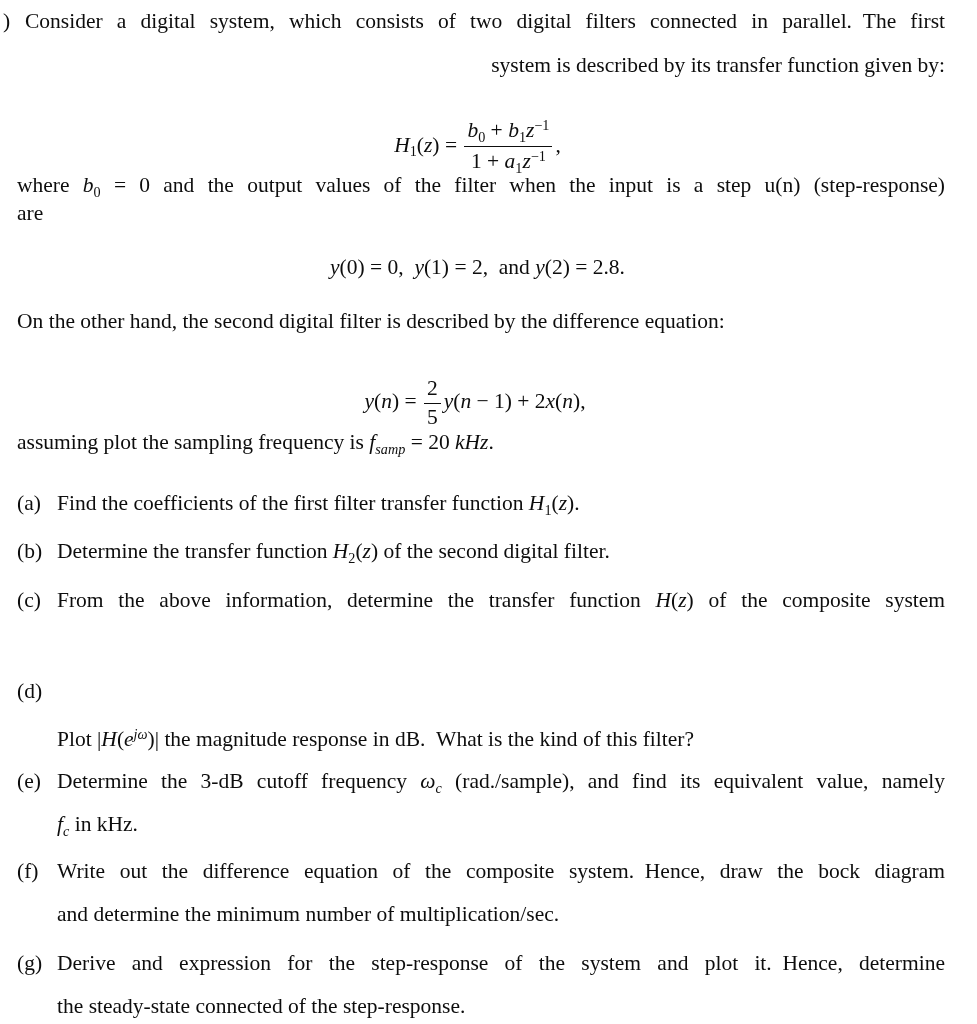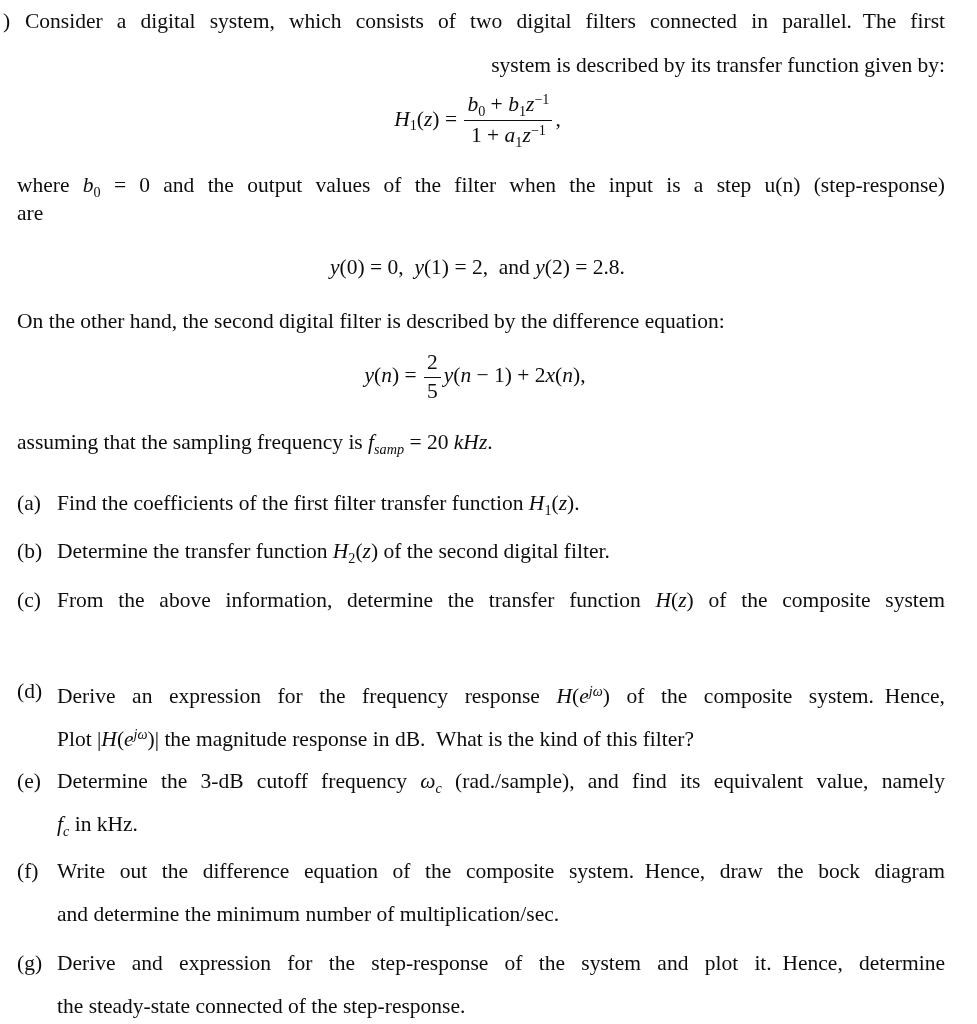--- a/index.html
+++ b/index.html
@@ -19,20 +19,21 @@
   }
   .just{
     text-align:justify;
     text-align-last:justify;
   }
   .center{text-align:center;}
   .formula{
     position:absolute;
     text-align:center;
     line-height:27px;
+    margin-top:26px;
   }
   .it{font-style:italic;}
   .rm{font-style:normal;}
   .sb{font-size:66%;vertical-align:-0.32em;letter-spacing:0;}
   .sp{font-size:66%;vertical-align:0.52em;}
   .frac{
     display:inline-block;
     vertical-align:middle;
     text-align:center;
     margin:0 3px 0 2px;
@@ -53,33 +54,32 @@
 
   <div class="line just" style="top:172px;left:17px;width:928px;"><span class="rm">where </span><span class="it">b</span><span class="sb">0</span><span class="rm"> = 0 and the output values of the filter when the input is a step u(n) (step-response)</span></div>
   <div class="line" style="top:200px;left:17px;"><span class="rm">are</span></div>
 
   <div class="line center" style="top:254px;left:0;width:955px;"><span class="it">y</span><span class="rm">(0) = 0, </span><span class="it">y</span><span class="rm">(1) = 2, and </span><span class="it">y</span><span class="rm">(2) = 2.8.</span></div>
 
   <div class="line" style="top:308px;left:17px;width:928px;"><span class="rm">On the other hand, the second digital filter is described by the difference equation:</span></div>
 
   <div class="formula" style="top:349px;left:0;width:950px;"><span class="it">y</span><span class="rm">(</span><span class="it">n</span><span class="rm">) = </span><span class="frac"><span class="fnum"><span class="rm">2</span></span><span class="fden"><span class="rm">5</span></span></span><span class="it">y</span><span class="rm">(</span><span class="it">n</span><span class="rm"> − 1) + 2</span><span class="it">x</span><span class="rm">(</span><span class="it">n</span><span class="rm">),</span></div>
 
-  <div class="line" style="top:429px;left:17px;width:928px;"><span class="rm">assuming that the sampling frequency is </span><span class="it">f</span><span class="sb it">samp</span><span class="rm"> = 20 </span><span class="it">kHz</span><span class="rm">.</span></div>
+  <div class="line" style="top:429px;left:17px;width:928px;"><span class="rm">assuming plot the sampling frequency is </span><span class="it">f</span><span class="sb it">samp</span><span class="rm"> = 20 </span><span class="it">kHz</span><span class="rm">.</span></div>
 
   <span class="line" style="top:490px;left:17px;">(a)</span>
   <div class="line" style="top:490px;left:57px;width:888px;"><span class="rm">Find the coefficients of the first filter transfer function </span><span class="it">H</span><span class="sb">1</span><span class="rm">(</span><span class="it">z</span><span class="rm">).</span></div>
 
   <span class="line" style="top:538px;left:17px;">(b)</span>
   <div class="line" style="top:538px;left:57px;width:888px;"><span class="rm">Determine the transfer function </span><span class="it">H</span><span class="sb">2</span><span class="rm">(</span><span class="it">z</span><span class="rm">) of the second digital filter.</span></div>
 
   <span class="line" style="top:587px;left:17px;">(c)</span>
   <div class="line just" style="top:587px;left:57px;width:888px;"><span class="rm">From the above information, determine the transfer function </span><span class="it">H</span><span class="rm">(</span><span class="it">z</span><span class="rm">) of the composite system</span></div>
 
   <span class="line" style="top:678px;left:17px;">(d)</span>
-  <div class="line just" style="top:678px;left:57px;width:888px;"><span class="rm">Derive an expression for the frequency response </span><span class="it">H</span><span class="rm">(</span><span class="it">e</span><span class="sp it">jω</span><span class="rm">) of the composite system. Hence,</span></div>
   <div class="line" style="top:721px;left:57px;width:888px;"><span class="rm">Plot |</span><span class="it">H</span><span class="rm">(</span><span class="it">e</span><span class="sp it">jω</span><span class="rm">)| the magnitude response in dB. What is the kind of this filter?</span></div>
 
   <span class="line" style="top:768px;left:17px;">(e)</span>
   <div class="line just" style="top:768px;left:57px;width:888px;"><span class="rm">Determine the 3-dB cutoff frequency </span><span class="it">ω</span><span class="sb it">c</span><span class="rm"> (rad./sample), and find its equivalent value, namely</span></div>
   <div class="line" style="top:811px;left:57px;width:888px;"><span class="it">f</span><span class="sb it">c</span><span class="rm"> in kHz.</span></div>
 
   <span class="line" style="top:858px;left:17px;">(f)</span>
   <div class="line just" style="top:858px;left:57px;width:888px;"><span class="rm">Write out the difference equation of the composite system. Hence, draw the bock diagram</span></div>
   <div class="line" style="top:901px;left:57px;width:888px;"><span class="rm">and determine the minimum number of multiplication/sec.</span></div>
 

